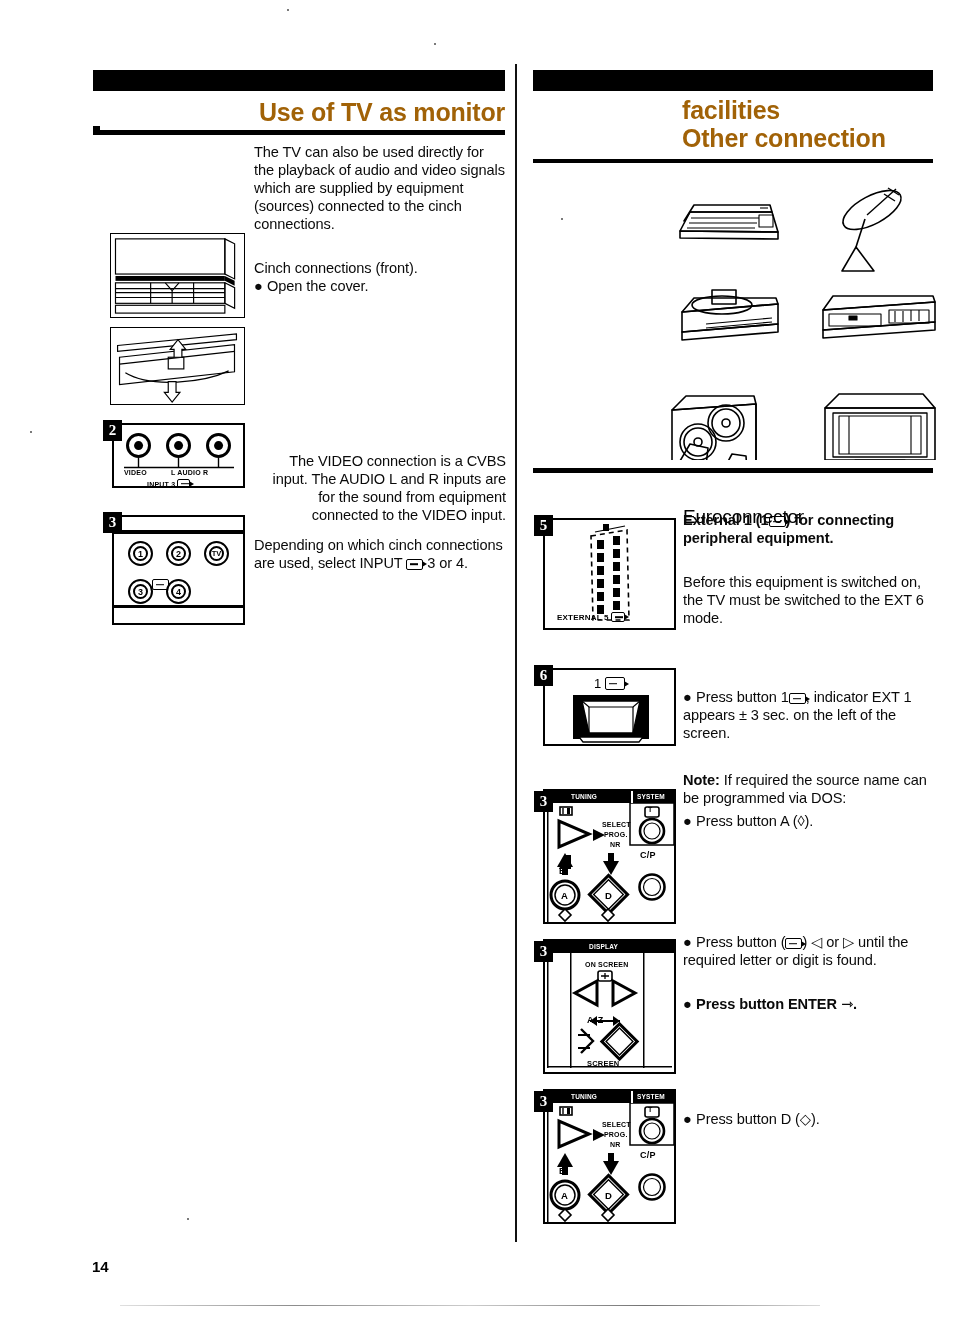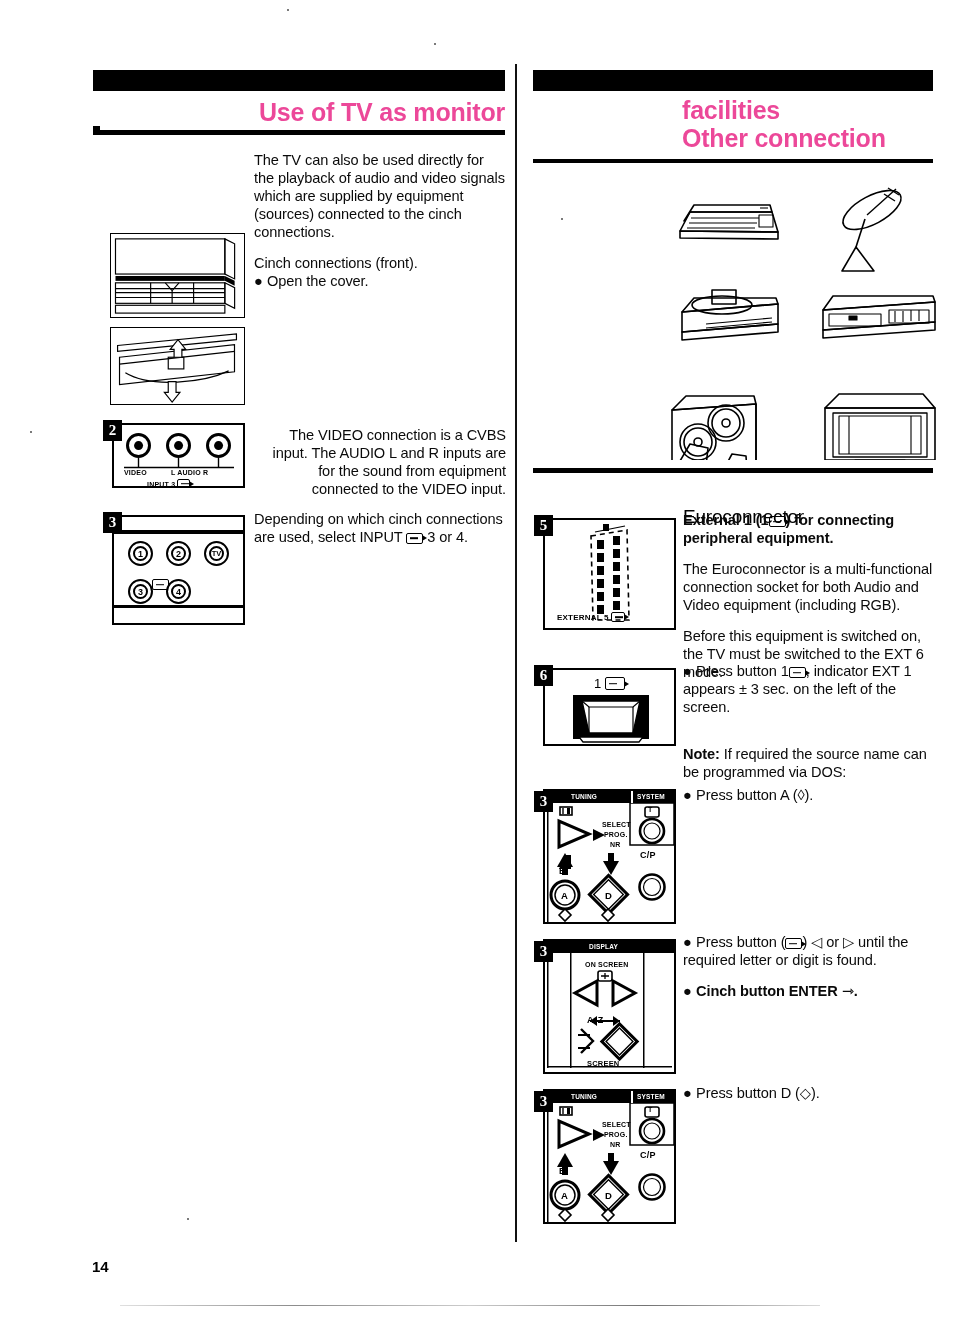--- a/index.html
+++ b/index.html
@@ -16,32 +16,32 @@
 
   
   .col-rule{position:absolute;left:515px;top:64px;width:2px;height:1178px;background:#111;}
 
   
   .hdr-bar{position:absolute;background:#000;}
   .hdr-rule{position:absolute;background:#000;}
 
   .sec-title{
     position:absolute;font-weight:bold;letter-spacing:-0.2px;
-    color:#ec4899;line-height:1.12;
+    color:#a16207;line-height:1.12;
   }
   .sec-title.left{font-size:25px;text-align:right;}
   .sec-title.right{font-size:25px;text-align:left;}
 
   
   .body-text{
     position:absolute;font-size:14.6px;line-height:1.23;color:#0a0a0a;
     letter-spacing:-0.1px;
   }
   .body-text p{margin:0 0 13px 0;}
-  .body-text p:last-child{margin-bottom:0;}
+  .body-text p:last-child{margin-bottom:0;margin-top:26px;}
   .body-text b{font-weight:bold;}
   .bullet{display:inline-block;width:13px;}
 
   .sub-head{position:absolute;font-size:19px;letter-spacing:-0.2px;}
 
   
   .fig{position:absolute;border:2px solid #000;background:#fff;box-sizing:border-box;}
   .fig-plain{position:absolute;border:1.5px solid #000;background:#fff;box-sizing:border-box;}
 
   
@@ -97,21 +97,21 @@
   <div class="speck" style="left:187px;top:1218px;"></div>
   <div class="speck" style="left:561px;top:218px;"></div>
 
   <div class="col-rule"></div>
 
   <div class="hdr-bar" style="left:93px;top:70px;width:412px;height:21px;"></div>
   <div class="sec-title left" style="left:105px;top:98px;width:400px;">Use of TV as monitor</div>
   <div class="hdr-rule" style="left:93px;top:130px;width:412px;height:5px;"></div>
   <div class="hdr-rule" style="left:93px;top:126px;width:7px;height:9px;"></div>
 
-  <div class="body-text" style="left:254px;top:152px;width:252px;">
+  <div class="body-text" style="left:254px;top:144px;width:252px;">
     <p>The TV can also be used directly for the playback of audio and video signals which are supplied by equipment (sources) connected to the cinch connections.</p>
     <p>
       <span>Cinch connections (front).</span><br>
       <span class="bullet">●</span><span>Open the cover.</span>
     </p>
   </div>
 
   <div class="fig-plain" style="left:110px;top:233px;width:135px;height:85px;">
     <svg viewBox="0 0 135 85" width="133" height="83">
       <g fill="none" stroke="#000" stroke-width="1.2">
@@ -328,21 +328,20 @@
     <div class="ftxt-s" style="left:12px;top:92px;white-space:nowrap;font-size:8px;">
       <span>EXTERNAL 5</span>
       <span class="inarrow" style="width:14px;height:10px;"></span>
     </div>
   </div>
 
   <div class="body-text" style="left:683px;top:512px;width:250px;">
     <p style="font-weight:bold;">
       <span>External 1 (1</span><span class="inarrow"></span><span>) for connecting peripheral equipment.</span>
     </p>
-    <p>The Euroconnector is a multi-functional connection socket for both Audio and Video equipment (including RGB).</p>
     <p>Before this equipment is switched on, the TV must be switched to the EXT 6 mode.</p>
   </div>
 
   <div class="step-badge" style="left:534px;top:665px;">6</div>
   <div class="fig" style="left:543px;top:668px;width:133px;height:78px;">
     <div class="abs" style="left:0;top:6px;width:129px;text-align:center;font-size:13px;">
       <span>1</span>
       <span class="inarrow" style="width:20px;height:13px;vertical-align:-2px;"></span>
     </div>
     <svg class="abs" style="left:28px;top:25px;" width="76" height="48" viewBox="0 0 76 48">
@@ -434,21 +433,21 @@
     </svg>
     <div class="ftxt-s" style="left:40px;top:20px;font-size:7px;">ON SCREEN</div>
     <div class="ftxt-s" style="left:42px;top:74px;font-size:9px;letter-spacing:1px;">A       Z</div>
     <div class="ftxt-s" style="left:42px;top:118px;font-size:7.5px;">SCREEN</div>
   </div>
   <div class="body-text" style="left:683px;top:934px;width:252px;">
     <p>
       <span class="bullet">●</span><span>Press button (</span><span class="inarrow"></span><span>) ◁ or ▷ until the required letter or digit is found.</span>
     </p>
     <p>
-      <span class="bullet">●</span><b>Cinch button ENTER</b><b> ⇾.</b><br>
+      <span class="bullet">●</span><b>Press button ENTER</b><b> ⇾.</b><br>
     </p>
   </div>
 
   <div class="step-badge" style="left:534px;top:1091px;">3</div>
   <div class="fig" style="left:543px;top:1089px;width:133px;height:135px;">
     <div class="abs" style="left:0;top:0;width:129px;height:12px;background:#000;"></div>
     <div class="ftxt-s" style="left:26px;top:2px;color:#fff;font-size:6.5px;">TUNING</div>
     <div class="ftxt-s" style="left:92px;top:2px;color:#fff;font-size:6.5px;">SYSTEM</div>
     <div class="abs" style="left:86px;top:0;width:1.5px;height:12px;background:#fff;"></div>
 

